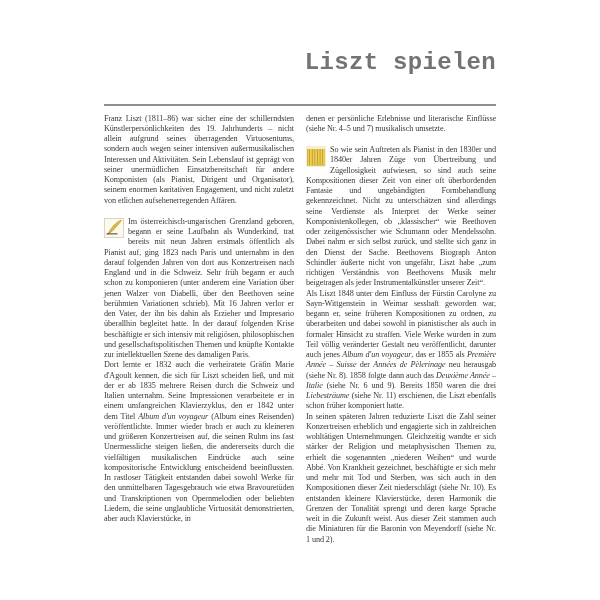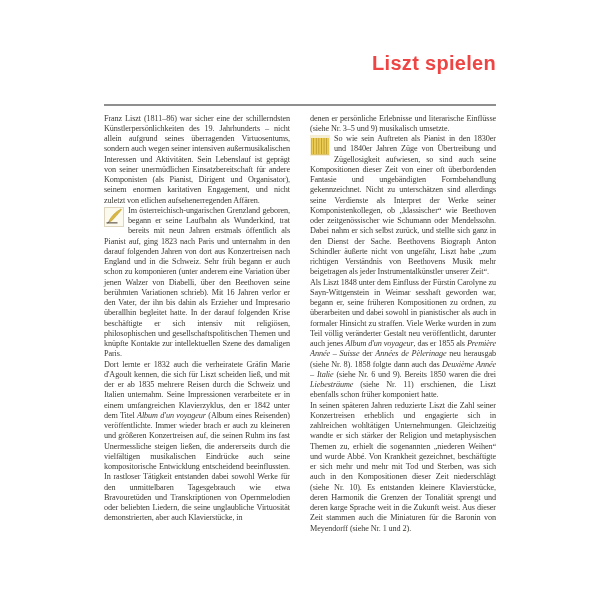--- a/index.html
+++ b/index.html
@@ -3,31 +3,31 @@
 <meta charset="utf-8">
 <style>
   html,body{margin:0;padding:0;background:#ffffff;}
   .page{
     position:relative;width:600px;height:600px;background:#ffffff;
     overflow:hidden;font-family:"Liberation Serif", serif;
   }
   .content{position:absolute;left:104px;top:0;width:392px;}
   h1.title{
     margin:51px 0 0 0;text-align:right;font-weight:bold;
-    font-size:20px;line-height:24px;color:#ef4444;letter-spacing:.3px;
-    font-family:Liberation Sans, sans-serif;
+    font-size:24px;line-height:24px;color:#737373;letter-spacing:.3px;
+    font-family:Liberation Mono, monospace;
   }
   .rule{height:1.6px;background:#8f8f8f;margin-top:29px;}
-  .columns{display:flex;gap:20px;margin-top:8px;}
+  .columns{display:flex;gap:12px;margin-top:8px;}
   .col{
     width:190px;text-align:justify;color:#3c3933;
     font-size:8.2px;line-height:10.25px;letter-spacing:-0.1px;
   }
   .para{margin:0;}
-  .para.gap{}
+  .para.gap{margin-top:11px;}
   .para em{}
   .pic{float:left;margin:1px 4px 1px 0;}
 </style>
 </head>
 <body>
 
 <div class="page">
   <div class="content">
 
     <h1 class="title">Liszt spielen</h1>
@@ -43,21 +43,21 @@
               <rect x="0.5" y="0.5" width="19" height="19" fill="#fcf9ee" stroke="#ddd5bd" stroke-width="1"></rect>
               <rect x="2.5" y="15" width="11" height="1.6" fill="#8a8274"></rect>
               <path d="M17 2 C12 4.5 8 8.5 5.2 13.5 L6.8 14.6 C10.5 11 14.5 6.5 17.5 2.6 Z" fill="#d9b73f" stroke="#b29022" stroke-width="0.5"></path>
               <path d="M5.6 13.8 L3.8 16.4" stroke="#5a5246" stroke-width="0.9"></path>
             </svg><span>Im österreichisch-ungarischen Grenzland geboren, begann er seine Laufbahn als Wunderkind, trat bereits mit neun Jahren erstmals öffentlich als Pianist auf, ging 1823 nach Paris und unternahm in den darauf folgenden Jahren von dort aus Konzertreisen nach England und in die Schweiz. Sehr früh begann er auch schon zu komponieren (unter anderem eine Variation über jenen Walzer von Diabelli, über den Beethoven seine berühmten Variationen schrieb). Mit 16 Jahren verlor er den Vater, der ihn bis dahin als Erzieher und Impresario überallhin begleitet hatte. In der darauf folgenden Krise beschäftigte er sich intensiv mit religiösen, philosophischen und gesellschaftspolitischen Themen und knüpfte Kontakte zur intellektuellen Szene des damaligen Paris.</span></p>
 
         <p class="para"><span>Dort lernte er 1832 auch die verheiratete Gräfin Marie d'Agoult kennen, die sich für Liszt scheiden ließ, und mit der er ab 1835 mehrere Reisen durch die Schweiz und Italien unternahm. Seine Impressionen verarbeitete er in einem umfangreichen Klavierzyklus, den er 1842 unter dem Titel </span><em>Album d'un voyageur</em><span> (Album eines Reisenden) veröffentlichte. Immer wieder brach er auch zu kleineren und größeren Konzertreisen auf, die seinen Ruhm ins fast Unermessliche steigen ließen, die andererseits durch die vielfältigen musikalischen Eindrücke auch seine kompositorische Entwicklung entscheidend beeinflussten. In rastloser Tätigkeit entstanden dabei sowohl Werke für den unmittelbaren Tagesgebrauch wie etwa Bravouretüden und Transkriptionen von Opernmelodien oder beliebten Liedern, die seine unglaubliche Virtuosität demonstrierten, aber auch Klavierstücke, in</span></p>
       </section>
 
       <section class="col">
-        <p class="para"><span>denen er persönliche Erlebnisse und literarische Einflüsse (siehe Nr. 3–5 und 9) musikalisch umsetzte.</span></p>
+        <p class="para"><span>denen er persönliche Erlebnisse und literarische Einflüsse (siehe Nr. 4–5 und 7) musikalisch umsetzte.</span></p>
 
         <p class="para gap"><svg class="pic" width="20" height="21" viewBox="0 0 20 21" aria-hidden="true">
               <rect width="20" height="21" fill="#f6eed2"></rect>
               <rect x="1" y="3" width="18" height="16.5" fill="#b4922a"></rect>
               <rect x="1.4" y="3" width="1.9" height="16.5" fill="#eccc52"></rect>
               <rect x="4.0" y="3" width="1.9" height="16.5" fill="#eccc52"></rect>
               <rect x="6.6" y="3" width="1.9" height="16.5" fill="#eccc52"></rect>
               <rect x="9.2" y="3" width="1.9" height="16.5" fill="#eccc52"></rect>
               <rect x="11.8" y="3" width="1.9" height="16.5" fill="#eccc52"></rect>
               <rect x="14.4" y="3" width="1.9" height="16.5" fill="#eccc52"></rect>

